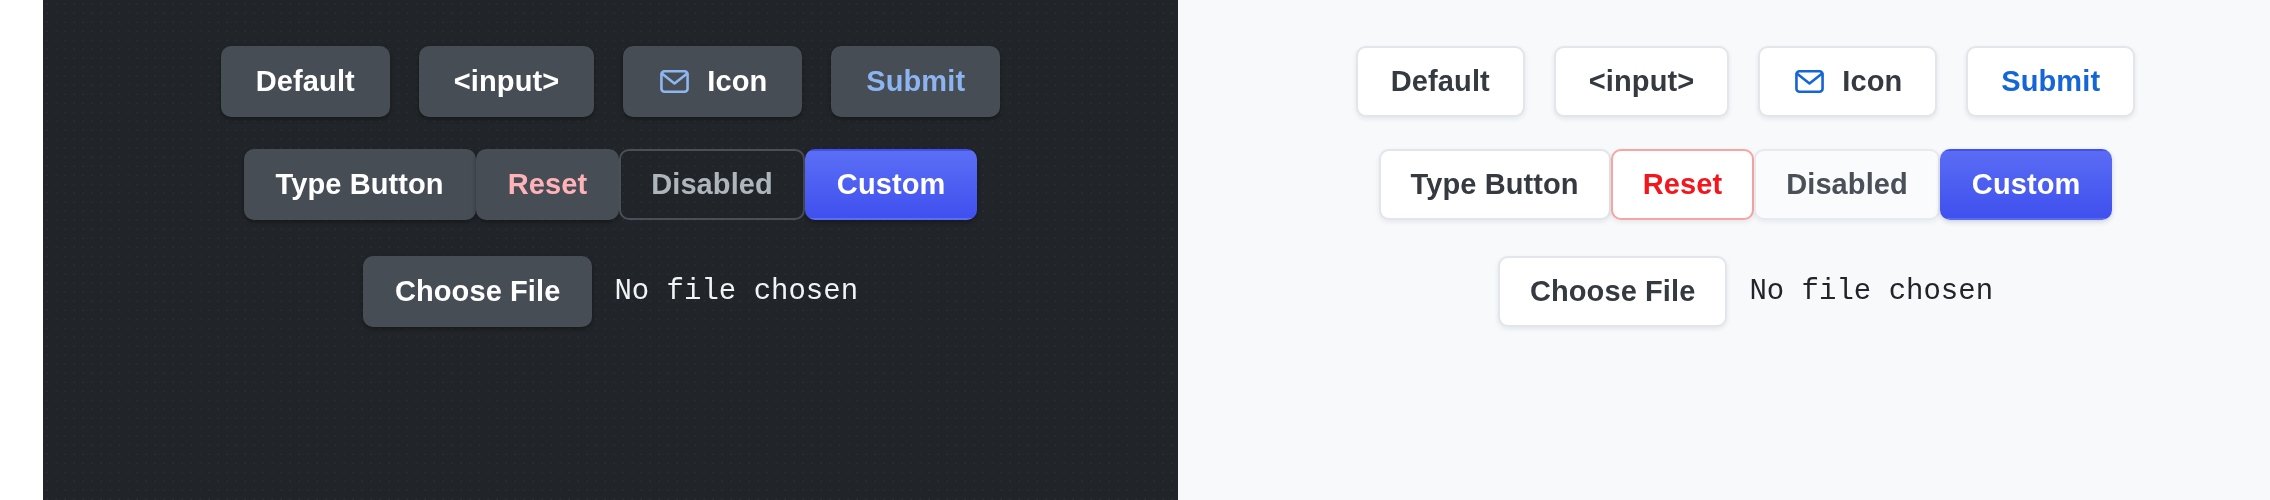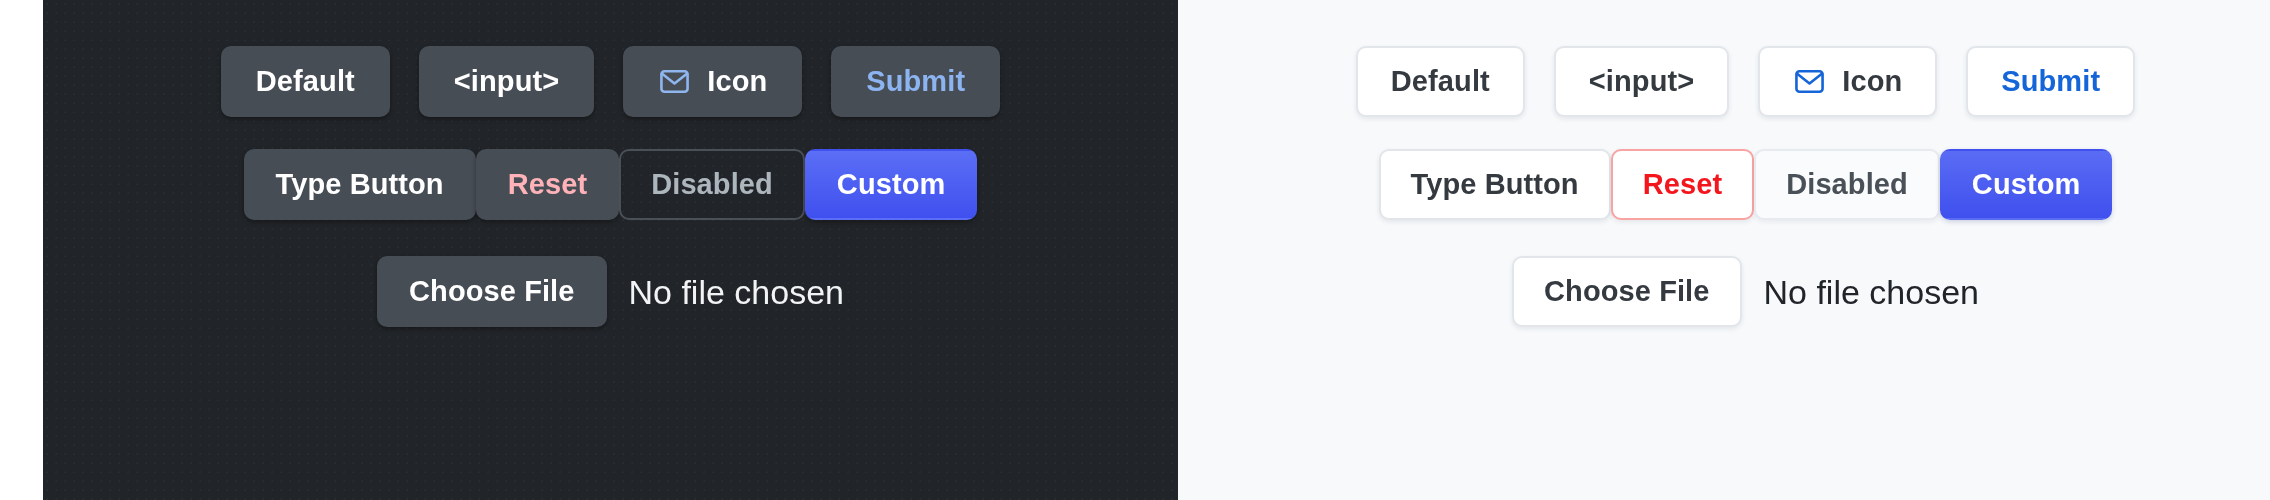--- a/index.html
+++ b/index.html
@@ -140,23 +140,23 @@
     flex: 0 0 auto;
   }
   .mail-icon svg { width: 100%; height: 100%; display: block; }
   .dark  .mail-icon svg { stroke: #8fb6ef; }
   .light .mail-icon svg { stroke: #1565d8; }
 
   
   .file-row { display: flex; align-items: center; gap: 22px; }
 
   .file-status {
-    font-family: Liberation Sans, sans-serif;
+    font-family: Liberation Mono, monospace;
     font-weight: normal;
-    font-size: 34px;
+    font-size: 29px;
     line-height: 1;
     white-space: nowrap;
   }
   .dark  .file-status { color: #f1f3f5; }
   .light .file-status { color: #212529; }
 
   .dark .btn-file, .light .btn-file { border-radius: 10px; }
 </style>
 </head>
 <body>

